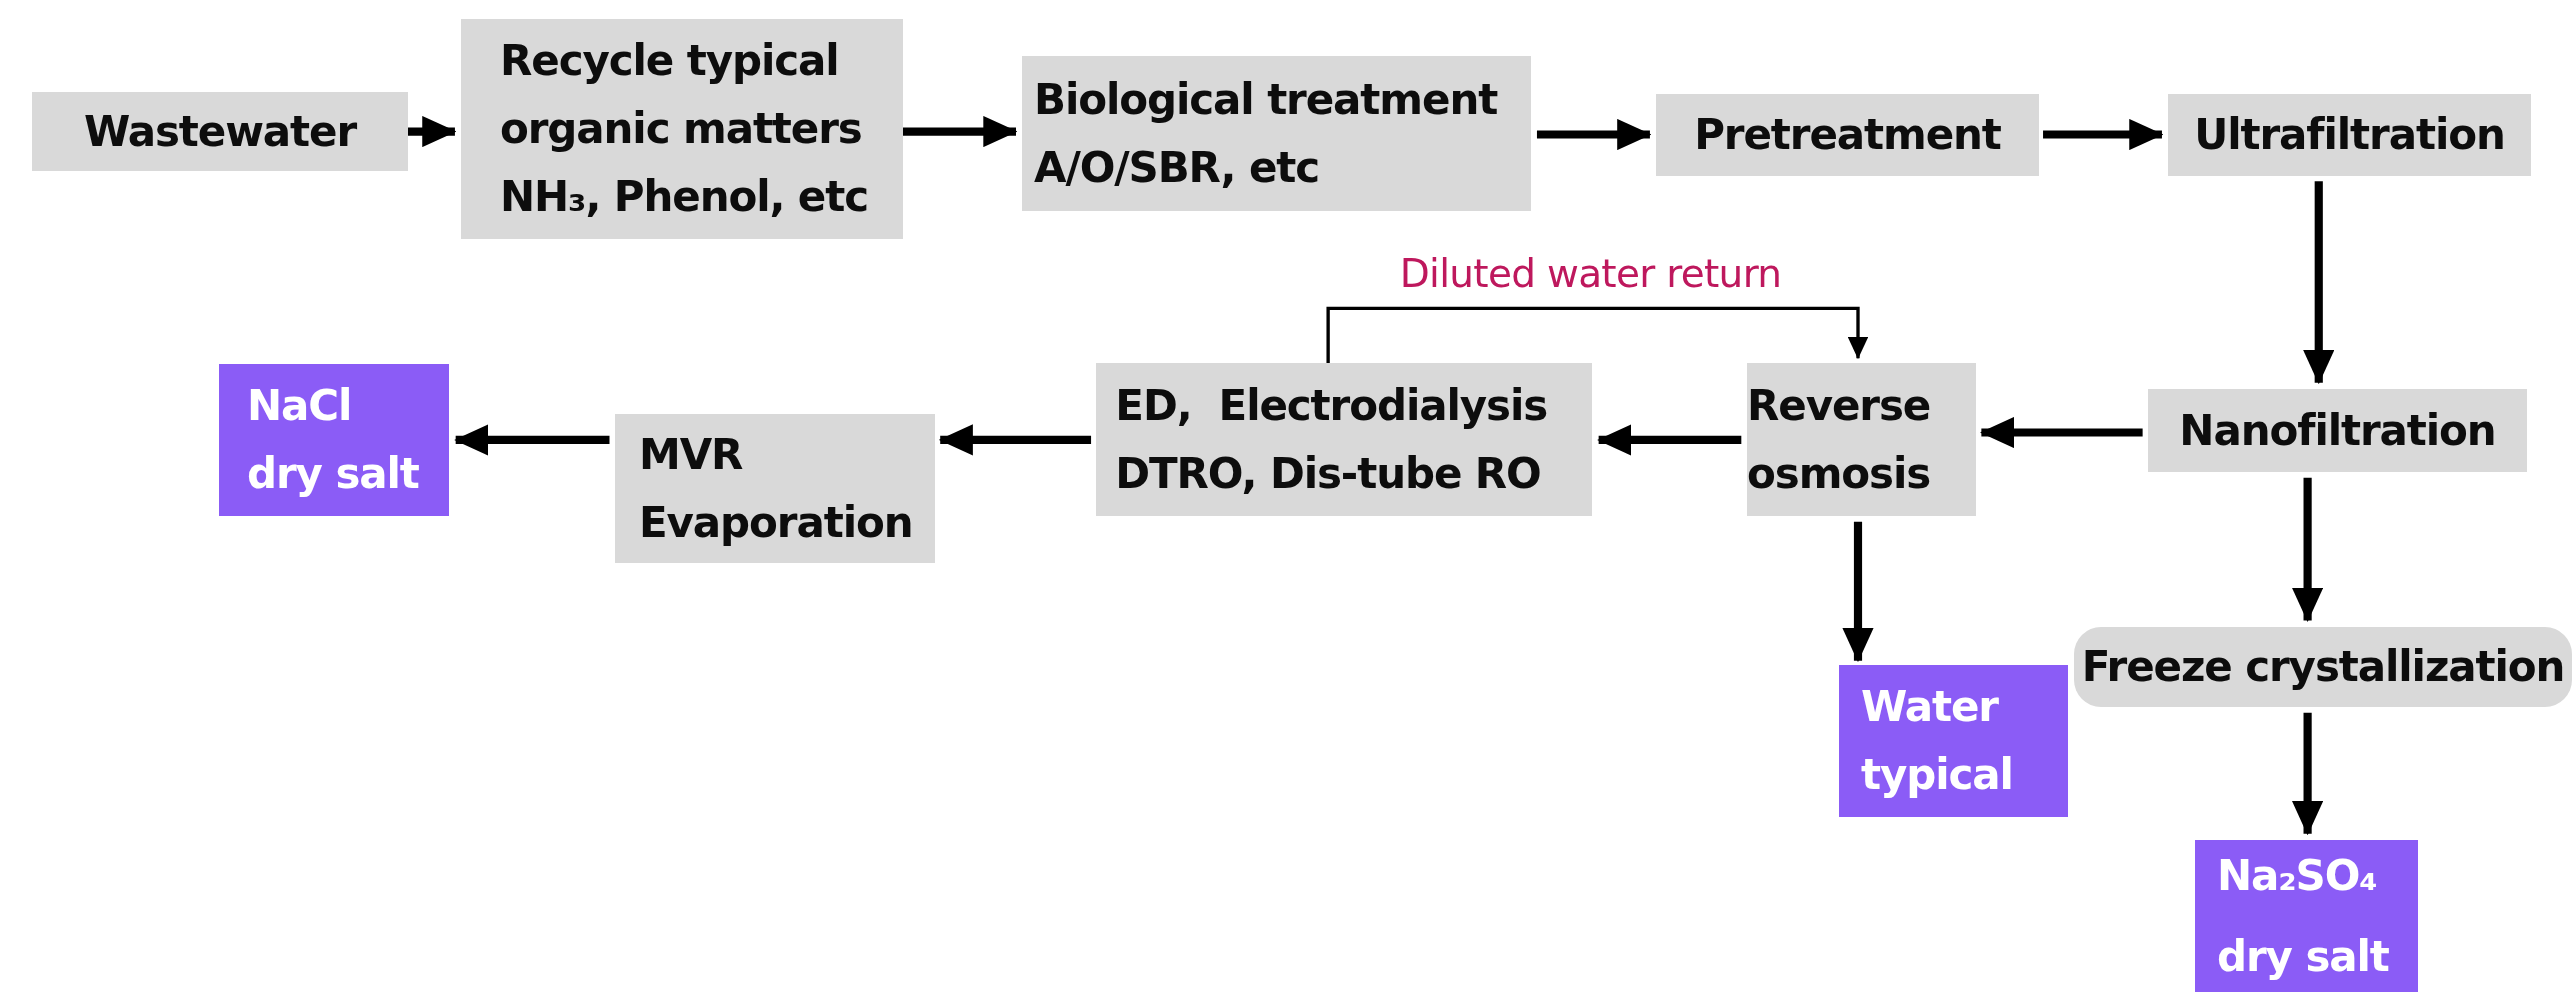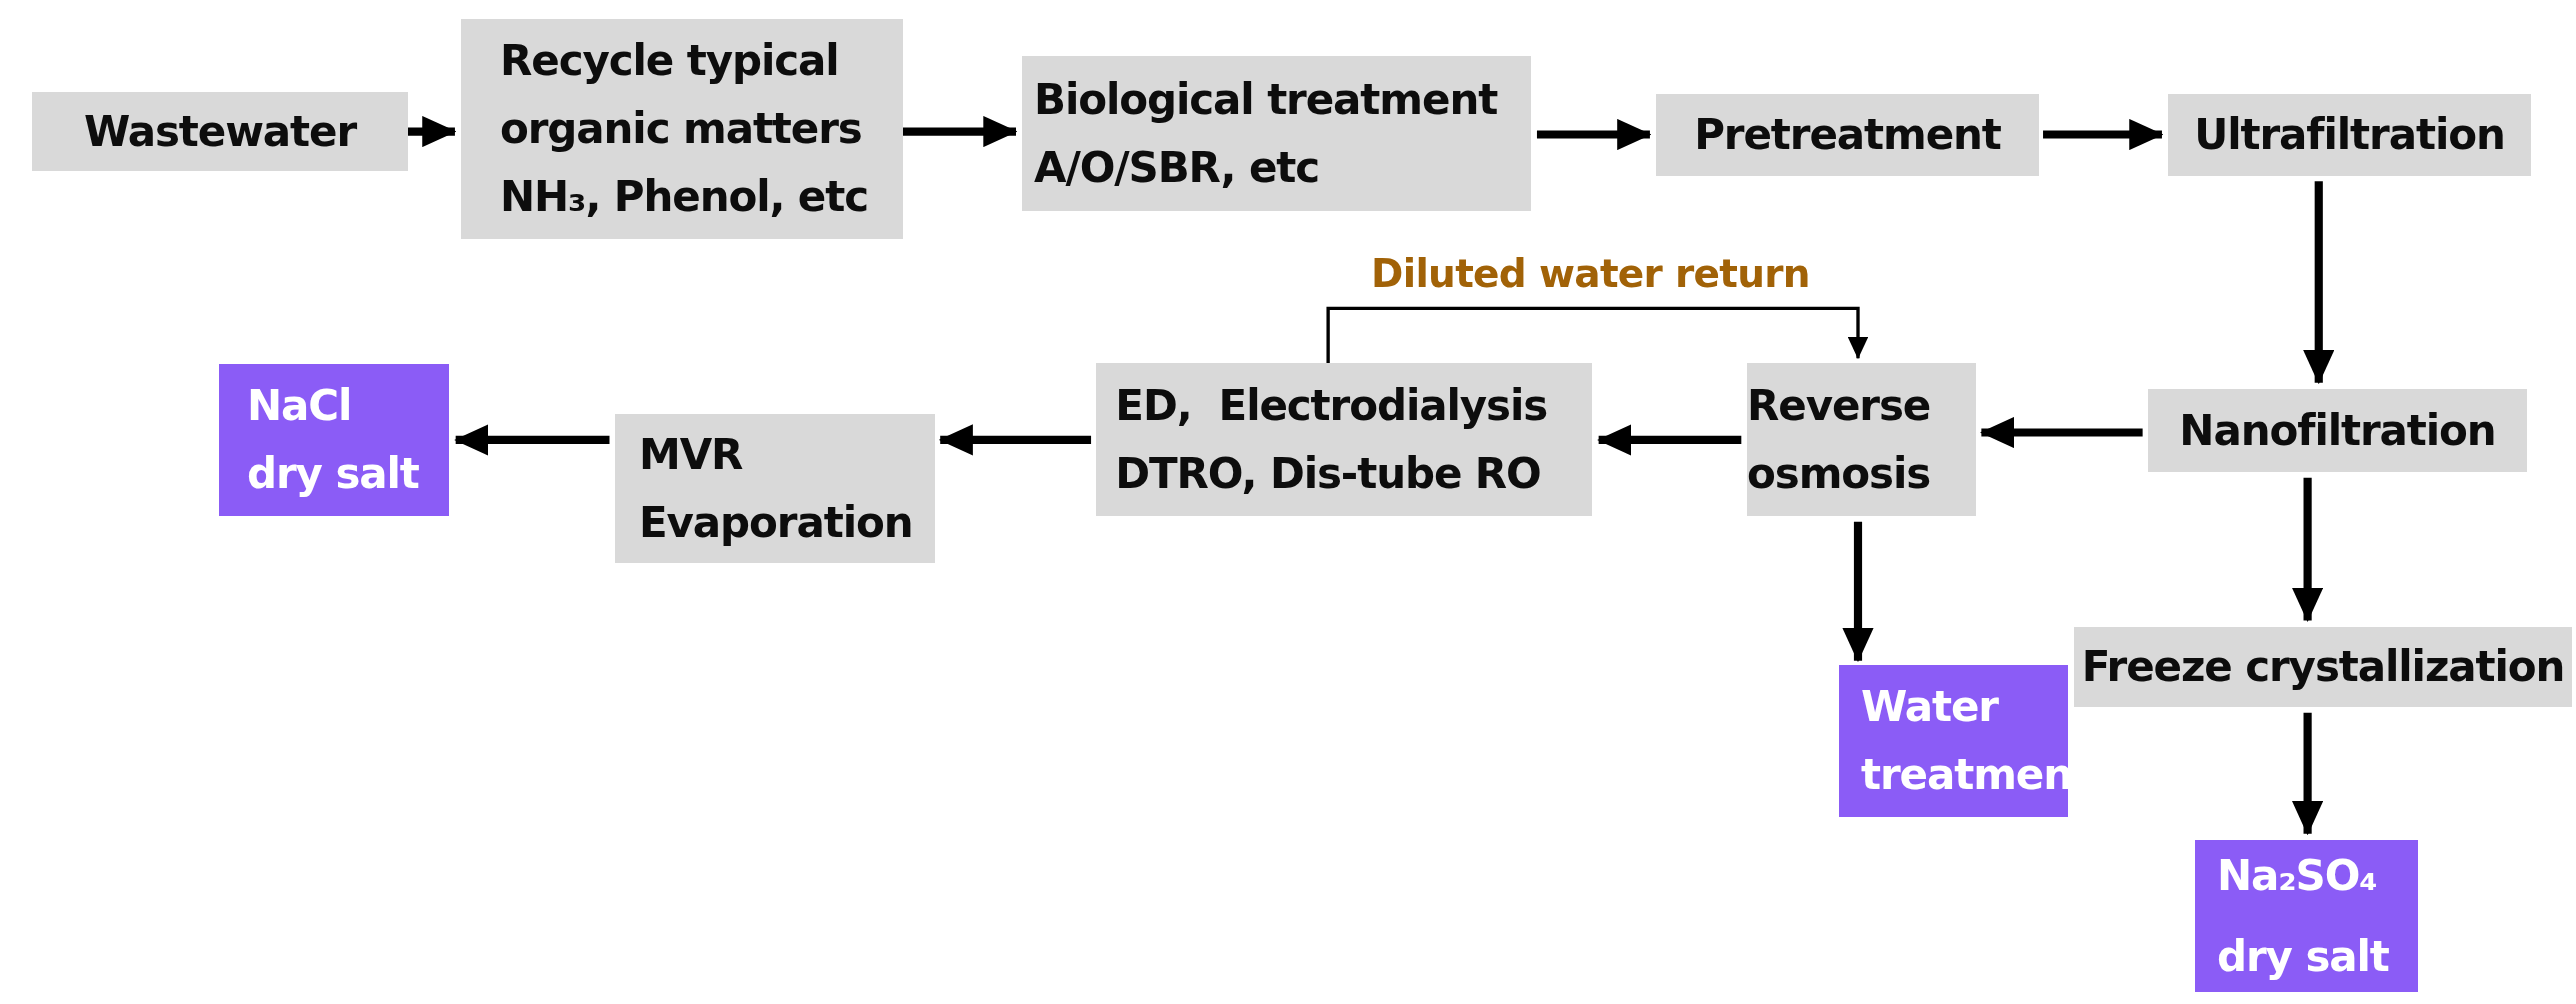--- a/index.html
+++ b/index.html
@@ -21,22 +21,22 @@
   .node.light{background:#d9d9d9;color:#0d0d0d;}
   .node.dark{background:#8b5cf6;color:#ffffff;}
   .node.center{align-items:center;text-align:center;}
   .node.left{align-items:flex-start;text-align:left;}
   .line{
     font-size:42px;font-weight:bold;line-height:68px;
     letter-spacing:-1.1px;white-space:pre;
   }
   .edge-label{
     position:absolute;left:1364px;top:251px;width:453px;
-    text-align:center;color:#a16207;
-    font-size:39px;font-weight:bold;letter-spacing:-0.7px;white-space:pre;
+    text-align:center;color:#be185d;
+    font-size:39px;font-weight:normal;letter-spacing:-0.7px;white-space:pre;
   }
 </style>
 </head>
 <body>
 
 <div class="canvas">
   <svg id="arrows" viewBox="0 0 3466 1351" xmlns="http://www.w3.org/2000/svg">
     <defs>
       <marker id="ah-big" markerUnits="userSpaceOnUse" markerWidth="46" markerHeight="42" refX="44" refY="21" orient="auto">
         <path d="M0,0 L46,21 L0,42 Z" fill="#000000"></path>
@@ -93,23 +93,23 @@
       <div class="node light left" style="left: 615px; top: 366px; width: 320px; height: 149px; padding-left: 24px; margin-top: 48px;">
         <div class="line">MVR</div>
         <div class="line">Evaporation</div>
       </div>
       <div class="node dark left" style="left: 219px; top: 364px; width: 230px; height: 152px; padding-left: 28px;">
         <div class="line">NaCl</div>
         <div class="line">dry salt</div>
       </div>
       <div class="node dark left" style="left: 1839px; top: 665px; width: 229px; height: 152px; padding-left: 22px;">
         <div class="line">Water</div>
-        <div class="line">treatment</div>
+        <div class="line">typical</div>
       </div>
-      <div class="node light center" style="left: 2074px; top: 627px; width: 498px; height: 80px;">
+      <div class="node light center" style="left: 2074px; top: 627px; width: 498px; height: 80px; border-radius: 27px;">
         <div class="line">Freeze crystallization</div>
       </div>
       <div class="node dark left" style="left: 2195px; top: 840px; width: 223px; height: 152px; padding-left: 22px; gap: 13px;">
         <div class="line">Na₂SO₄</div>
         <div class="line">dry salt</div>
       </div>
     </div>
 
   <div class="edge-label">Diluted water return</div>
 </div>

